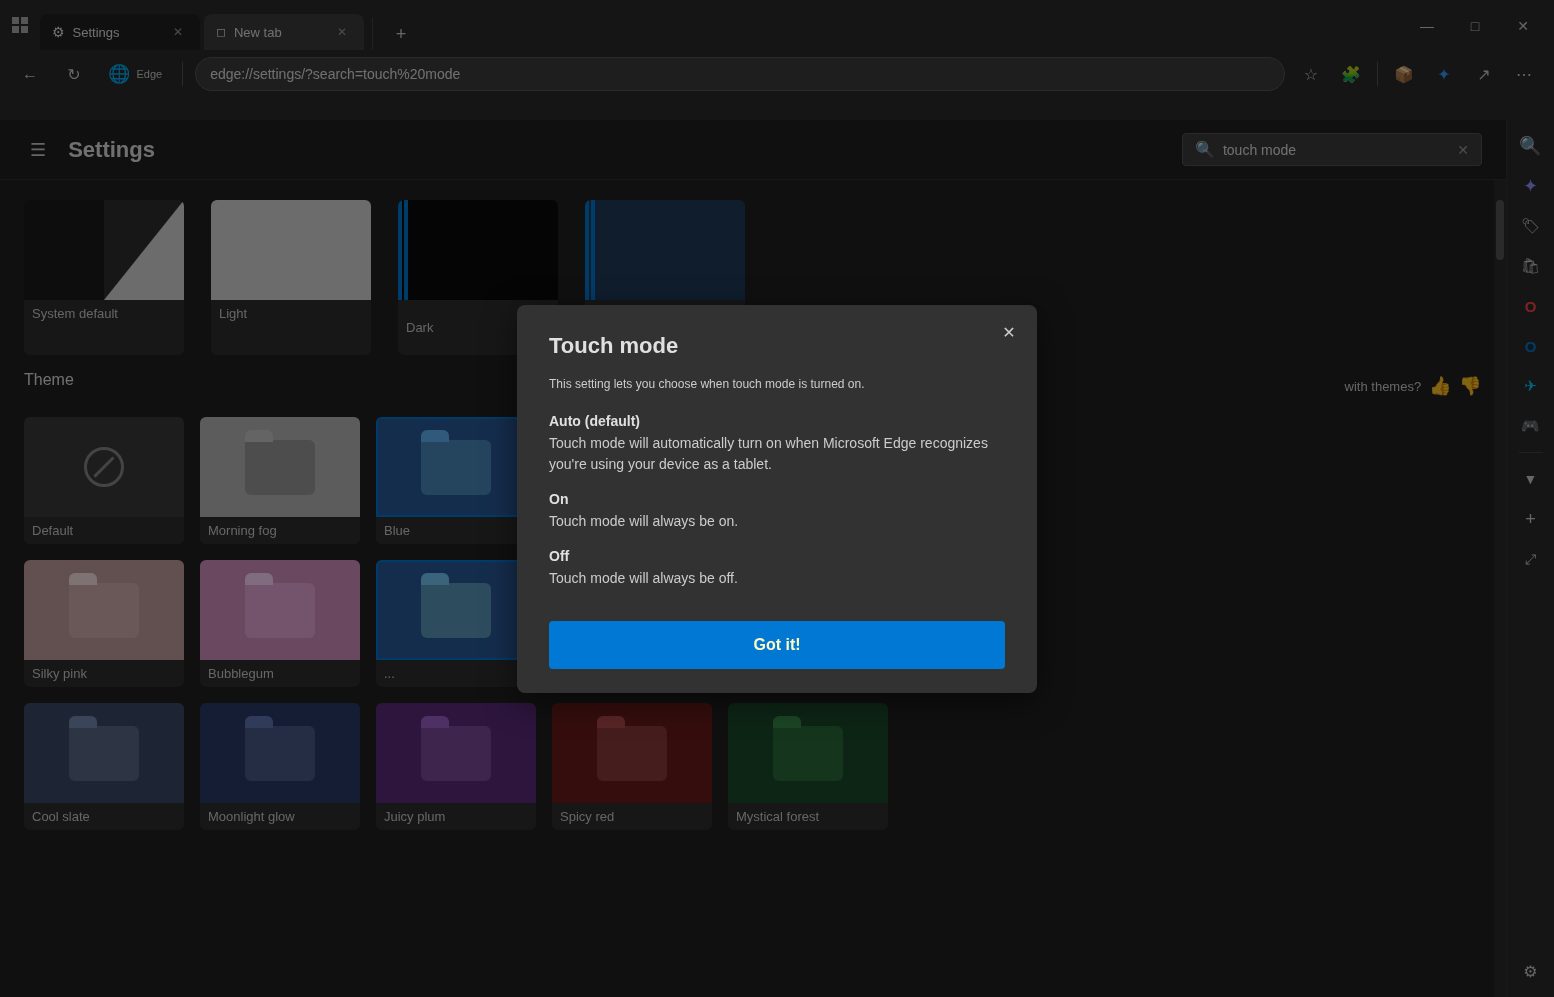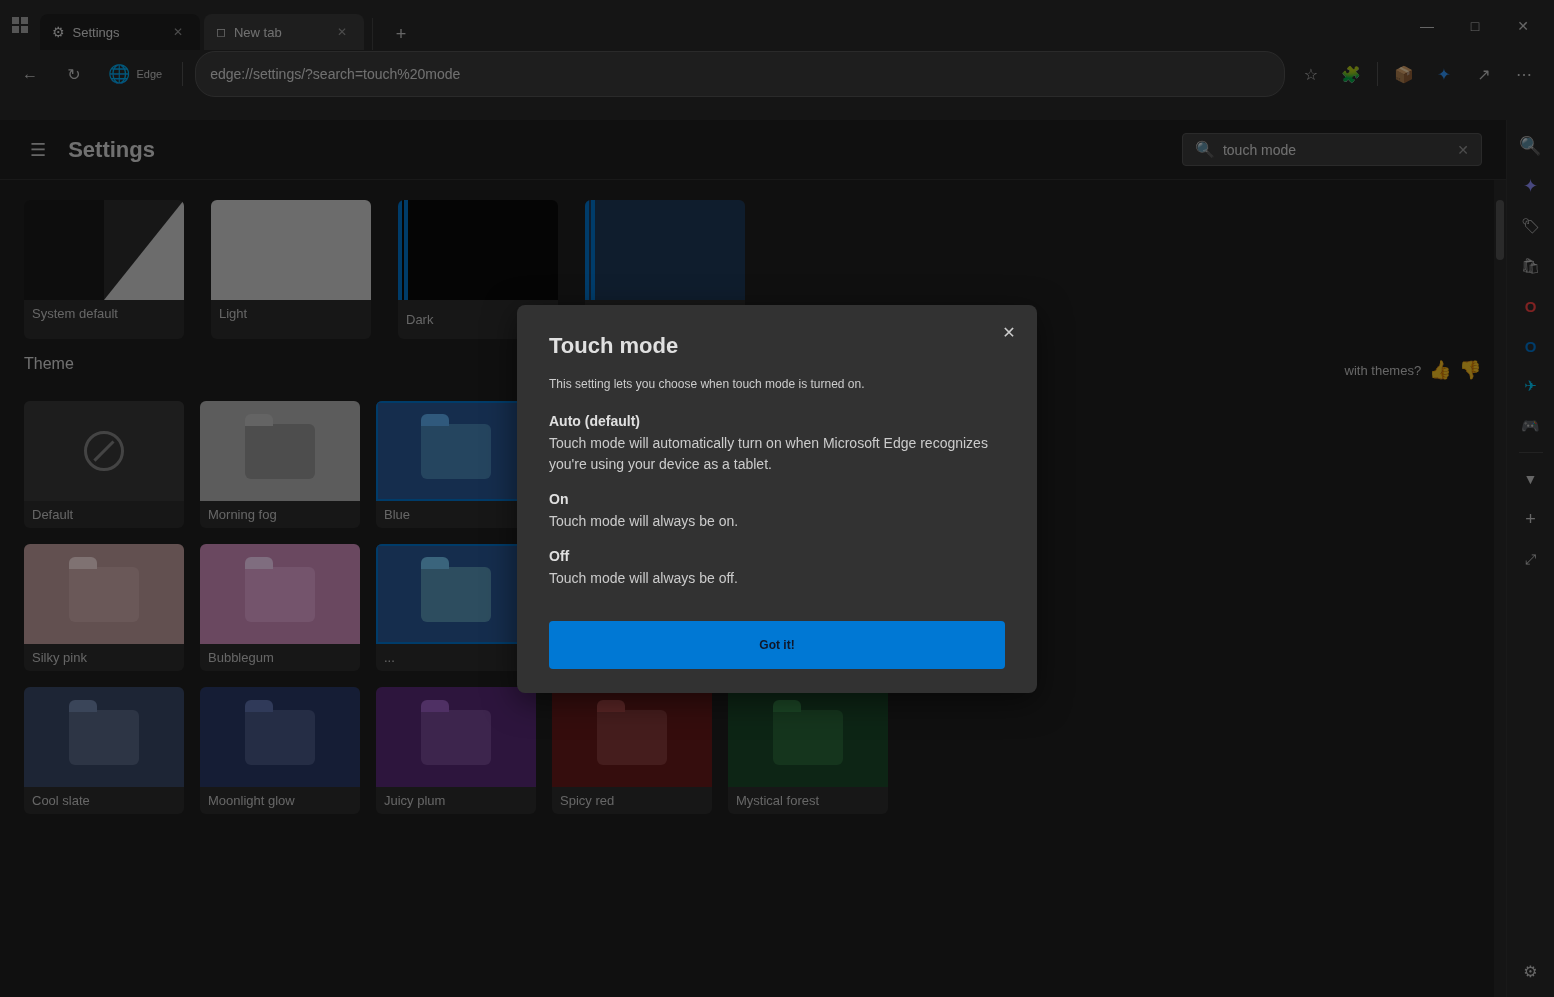--- a/index.html
+++ b/index.html
@@ -142,21 +142,21 @@
       display: flex;
       align-items: center;
       gap: 6px;
       padding: 0 8px;
       color: #ccc;
       font-size: 15px;
     }
 
     .address-bar {
       flex: 1;
-      height: 46px;
+      height: 34px;
       background: #3c3c3c;
       border: 1px solid #555;
       border-radius: 20px;
       display: flex;
       align-items: center;
       padding: 0 14px;
       gap: 8px;
       color: #e0e0e0;
       font-size: 14px;
     }
@@ -410,22 +410,22 @@
       color: #ccc;
       line-height: 1.5;
     }
 
     .modal-btn {
       width: 100%;
       height: 48px;
       background: #0078d4;
       border: none;
       border-radius: 4px;
-      color: #0f172a;
-      font-size: 12px;
+      color: #fef9c3;
+      font-size: 16px;
       font-weight: 600;
       cursor: pointer;
       margin-top: 16px;
     }
 
     
     .no-entry-icon {
       width: 40px;
       height: 40px;
       border: 3px solid #888;
@@ -597,21 +597,21 @@
           <div class="thumb-container" style="background:#d8d8d8;">
           </div>
           <div class="theme-label">Light</div>
         </div>
 
         <div class="theme-card" style="width:160px;">
           <div class="thumb-container" style="background:#0a0a0a;position:relative;">
             <div style="position:absolute;left:0;top:0;width:4px;height:100%;background:#0078d4;"></div>
             <div style="position:absolute;left:6px;top:0;width:4px;height:100%;background:#0078d4;"></div>
           </div>
-          <div class="theme-label" style="color:#ccc;padding:12px 8px;font-size:13px;">Dark</div>
+          <div class="theme-label" style="color:#ccc;padding:20px 8px;font-size:13px;">Dark</div>
         </div>
 
         <div class="theme-card" style="width:160px;">
           <div class="thumb-container" style="background:#1e3a5a;position:relative;">
             <div style="position:absolute;left:0;top:0;width:4px;height:100%;background:#0078d4;"></div>
             <div style="position:absolute;left:6px;top:0;width:4px;height:100%;background:#0078d4;"></div>
           </div>
           <div class="theme-label" style="color:#ccc;padding:6px 8px;font-size:13px;">Blue accent</div>
         </div>
       </div>

